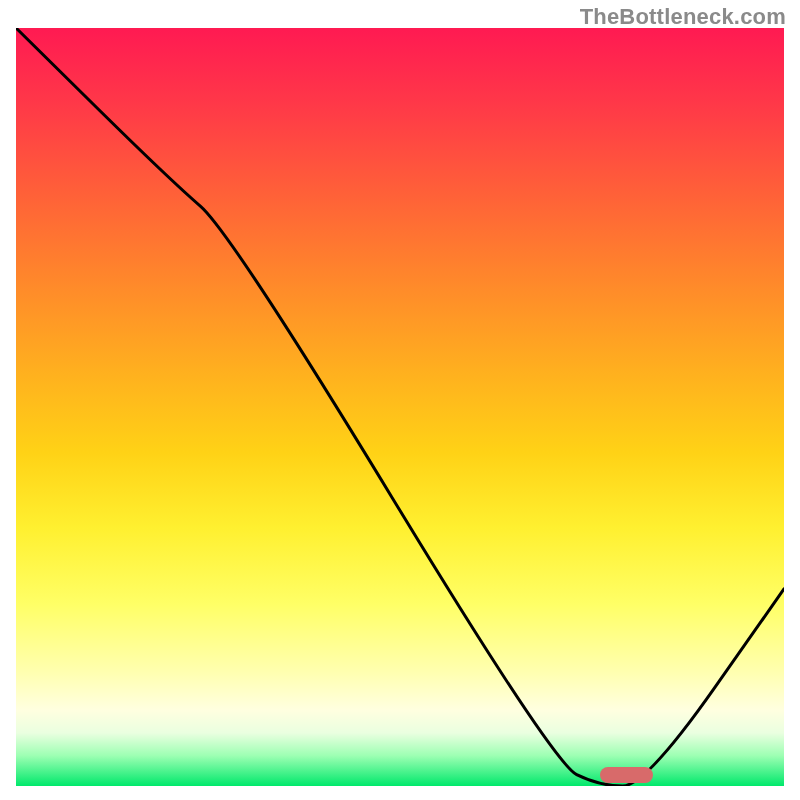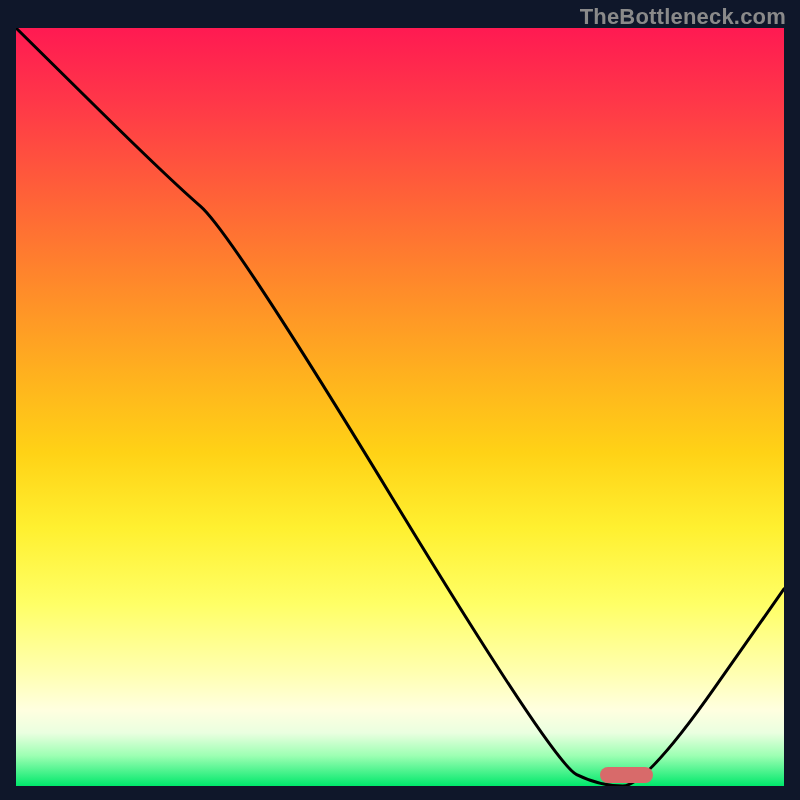--- a/index.html
+++ b/index.html
@@ -9,21 +9,21 @@
     height: 800px;
     background: #000;
     overflow: hidden;
   }
   .frame {
     position: absolute;
     left: 0;
     top: 0;
     width: 800px;
     height: 800px;
-    background: #0f172a;
+    background: #ffffff;
   }
   .plot {
     position: absolute;
     left: 16px;
     top: 28px;
     width: 768px;
     height: 758px;
     background: linear-gradient(to bottom,
       #ff1a52 0%,
       #ff3848 10%,

